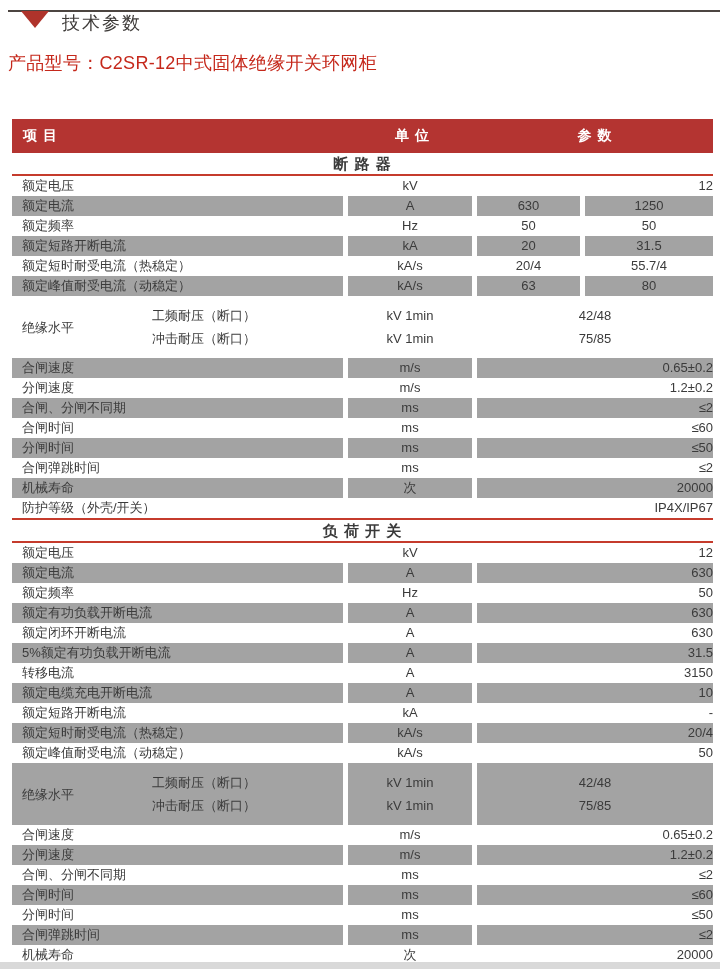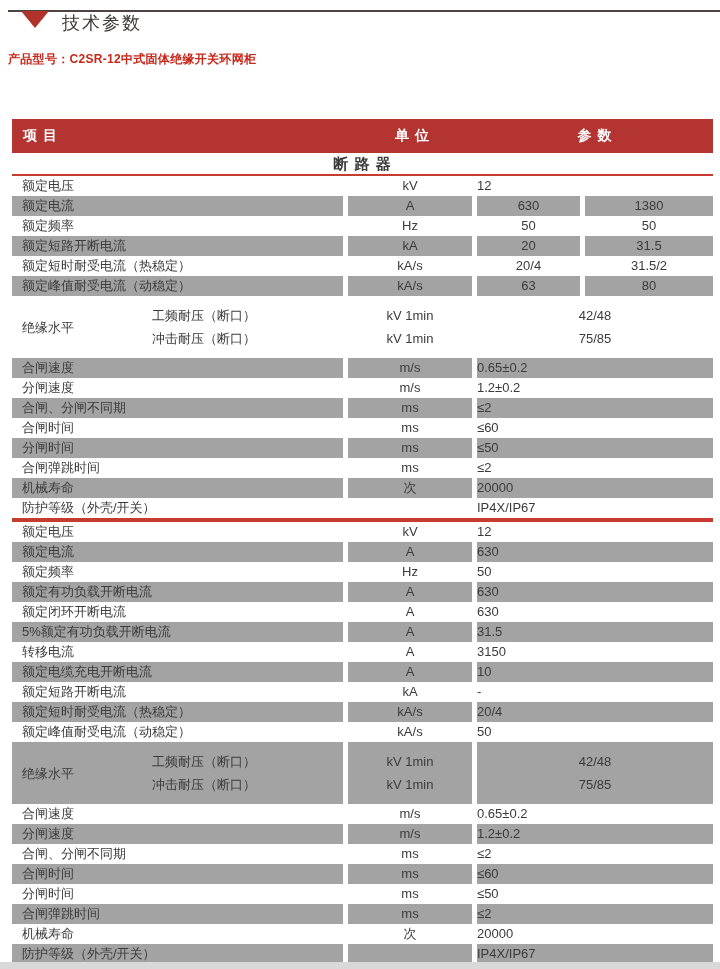--- a/index.html
+++ b/index.html
@@ -5,36 +5,36 @@
   html,body{margin:0;padding:0;}
   body{
     width:720px;height:969px;position:relative;background:#ffffff;
     font-family:"Liberation Sans","DejaVu Sans",sans-serif;
     color:#3b3b3b;overflow:hidden;
   }
   .topline{position:absolute;top:10px;left:8px;width:712px;height:2px;background:#4c4541;}
   .tri{position:absolute;top:11px;left:21px;width:0;height:0;
     border-left:14px solid transparent;border-right:14px solid transparent;border-top:17px solid #af332b;}
   .page-title{position:absolute;top:11px;left:62px;font-size:18px;letter-spacing:2px;color:#3d3a38;text-align:right;}
-  .product{position:absolute;top:51px;left:8px;font-size:12px;font-weight:bold;color:#c5281b;letter-spacing:0.3px;}
+  .product{position:absolute;top:51px;left:8px;font-size:18px;font-weight:normal;color:#c5281b;letter-spacing:0.3px;}
   .tbl{position:absolute;top:79px;left:12px;width:701px;margin-top:40px;}
   .thead{height:34px;background:#b43431;color:#ffffff;display:flex;align-items:center;
     font-size:14px;font-weight:bold;}
   .th-item{width:336px;padding-left:11px;box-sizing:border-box;letter-spacing:1px;}
   .th-unit{width:129px;text-align:center;letter-spacing:1px;}
   .th-param{width:236px;text-align:center;letter-spacing:1px;}
   .sec-title{height:21px;line-height:21px;text-align:center;font-size:15px;font-weight:bold;
     color:#3a3a3a;letter-spacing:1px;background:#ffffff;}
   .redline{height:2px;background:#c53b2c;}
   .row{display:flex;height:20px;background:#ffffff;font-size:13px;line-height:20px;}
   .row.dbl{height:62px;line-height:23px;}
   .c1{width:331px;margin-right:5px;padding-left:10px;box-sizing:border-box;background:transparent;}
   .c2{width:124px;margin-right:5px;text-align:center;box-sizing:border-box;}
   .c3{width:236px;display:flex;box-sizing:border-box;}
-  .vfull{width:236px;text-align:left;}
+  .vfull{width:236px;text-align:right;}
   .v1{width:103px;margin-right:5px;text-align:center;}
   .v2{width:128px;text-align:center;}
   .shade{background:#a3a3a3;}
   
   .dbl .c1{display:flex;padding-left:0;}
   .dbl .c1 .main{width:140px;padding-left:10px;box-sizing:border-box;display:flex;align-items:center;}
   .dbl .c1 .subs{flex:1;display:flex;flex-direction:column;justify-content:center;text-align:left;}
   .dbl .c2,.dbl .vfull{display:flex;flex-direction:column;justify-content:center;text-align:center;}
   .botstrip{position:absolute;top:962px;left:0;width:720px;height:7px;background:#d9d9d9;}
 </style>
@@ -60,21 +60,21 @@
         <div class="c2">kV</div>
         <div class="c3">
           <div class="vfull">12</div>
         </div>
       </div>
       <div class="row">
         <div class="c1 shade">额定电流</div>
         <div class="c2 shade">A</div>
         <div class="c3">
           <div class="v1 shade">630</div>
-          <div class="v2 shade">1380</div>
+          <div class="v2 shade">1250</div>
         </div>
       </div>
       <div class="row">
         <div class="c1">额定频率</div>
         <div class="c2">Hz</div>
         <div class="c3">
           <div class="v1">50</div>
           <div class="v2">50</div>
         </div>
       </div>
@@ -84,21 +84,21 @@
         <div class="c3">
           <div class="v1 shade">20</div>
           <div class="v2 shade">31.5</div>
         </div>
       </div>
       <div class="row">
         <div class="c1">额定短时耐受电流（热稳定）</div>
         <div class="c2">kA/s</div>
         <div class="c3">
           <div class="v1">20/4</div>
-          <div class="v2">31.5/2</div>
+          <div class="v2">55.7/4</div>
         </div>
       </div>
       <div class="row">
         <div class="c1 shade">额定峰值耐受电流（动稳定）</div>
         <div class="c2 shade">kA/s</div>
         <div class="c3">
           <div class="v1 shade">63</div>
           <div class="v2 shade">80</div>
         </div>
       </div>
@@ -171,20 +171,21 @@
         </div>
       </div>
       <div class="row">
         <div class="c1">防护等级（外壳/开关）</div>
         <div class="c2"></div>
         <div class="c3">
           <div class="vfull">IP4X/IP67</div>
         </div>
       </div>
       <div class="redline"></div>
+      <div class="sec-title">负 荷 开 关</div>
       <div class="redline"></div>
       <div class="row">
         <div class="c1">额定电压</div>
         <div class="c2">kV</div>
         <div class="c3">
           <div class="vfull">12</div>
         </div>
       </div>
       <div class="row">
         <div class="c1 shade">额定电流</div>

